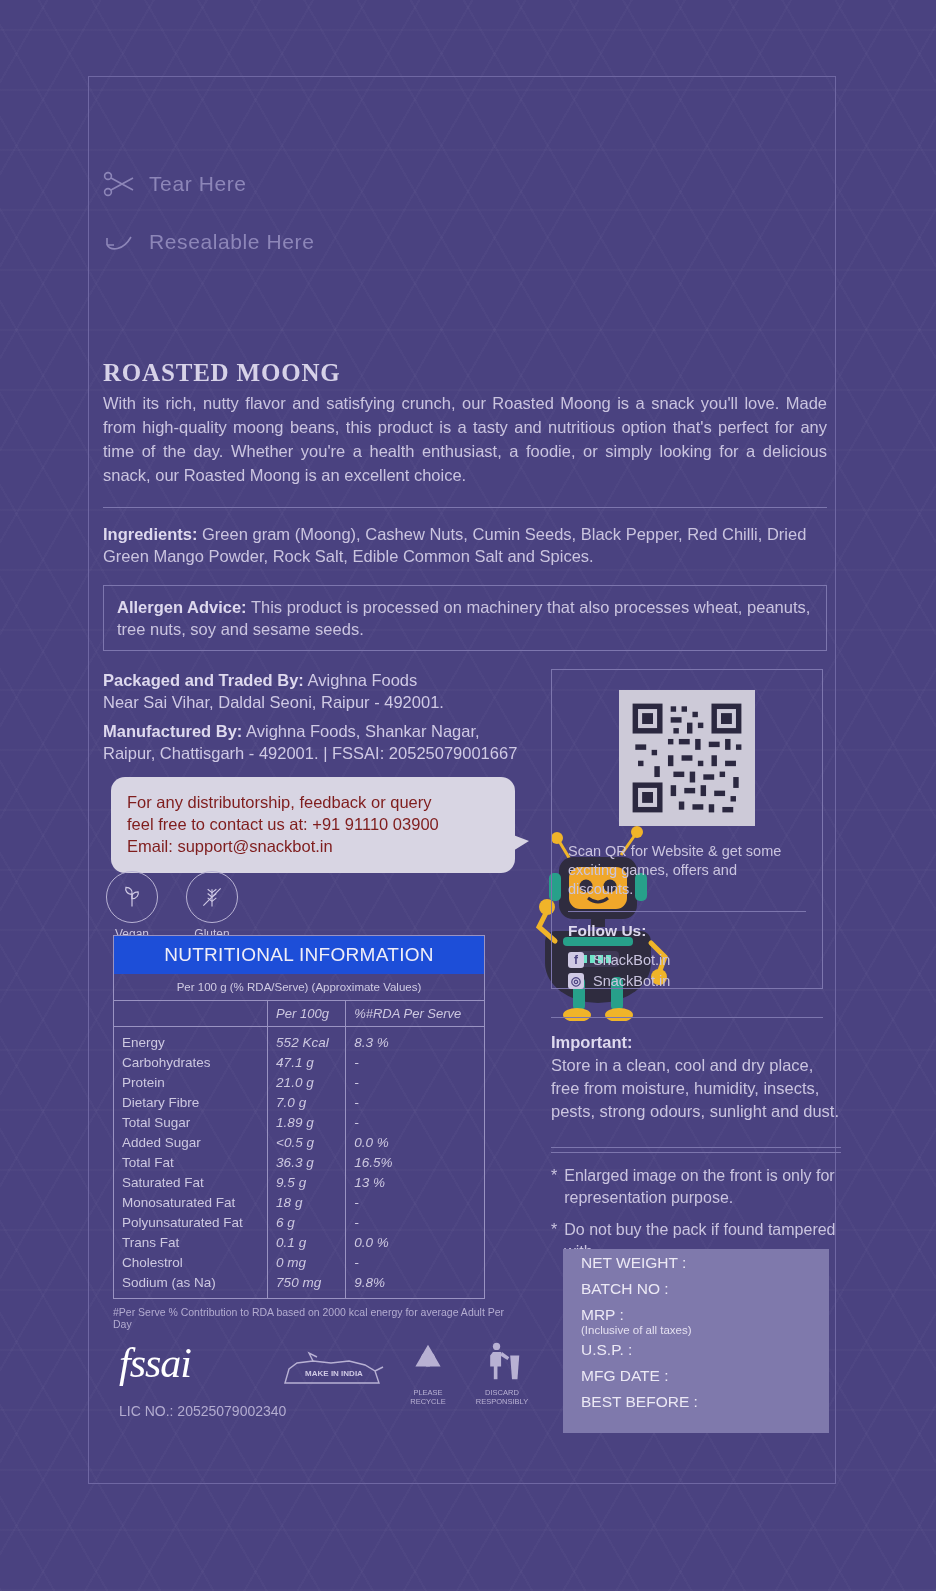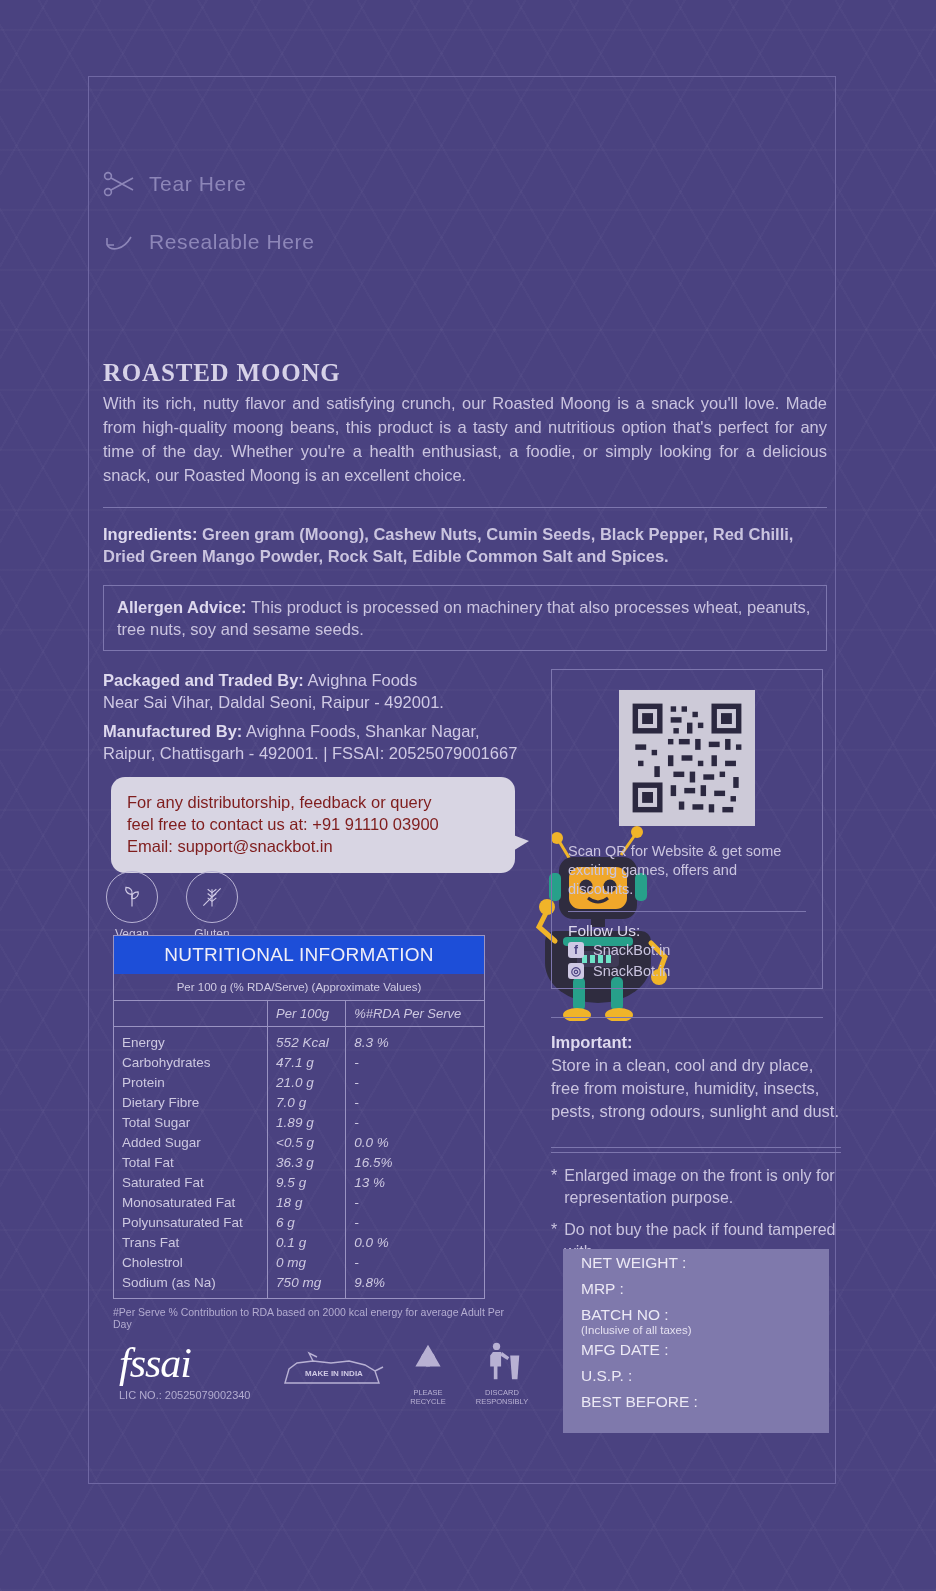--- a/index.html
+++ b/index.html
@@ -89,21 +89,20 @@
   .rule-1 { top: 416px; }
 
   .ingredients {
     position: absolute;
     left: 0px;
     top: 432px;
     width: 724px;
     font-size: 16.5px;
     line-height: 22px;
     color: #cac4df;
-    font-weight: bold;
   }
   .ingredients b, .packaged b, .mfg b, .allergen b { color: #ded9ee; }
 
   .allergen {
     position: absolute;
     left: 0px;
     top: 494px;
     width: 724px;
     box-sizing: border-box;
     border: 1px solid #7d76ae;
@@ -214,41 +213,41 @@
 
   
   .logos { position: absolute; left: 16px; top: 1248px; width: 400px; height: 90px; }
   .fssai-word {
     font-family: "Liberation Serif", serif;
     font-style: italic;
     font-size: 42px;
     color: #ffffff;
     letter-spacing: -1px;
   }
-  .fssai-lic { font-size: 11px; color: #b3acd0; margin-top: 2px; }
+  .fssai-lic { font-size: 14px; color: #b3acd0; margin-top: 16px; }
   .mii { position: absolute; left: 160px; top: 6px; width: 110px; text-align: center; }
   .recycle { position: absolute; left: 278px; top: 2px; width: 62px; text-align: center; }
   .discard { position: absolute; left: 348px; top: 2px; width: 70px; text-align: center; }
   .ico-cap { font-size: 7.5px; color: #b8b1d3; line-height: 9px; margin-top: 3px; }
 
   
   .qr-box {
     position: absolute;
     left: 448px;
     top: 578px;
     width: 272px;
     height: 320px;
     border: 1px solid #7d76ae;
     box-sizing: border-box;
     padding: 16px;
   }
   .qr-img { width: 136px; height: 136px; background:#cdcad8; border-radius: 12px; margin: 4px auto 0 auto; position: relative; }
   .qr-note { font-size: 14.5px; line-height: 19px; color: #cac4df; margin-top: 16px; }
   .qr-rule { height: 1px; background: #7d76ae; margin: 12px 0 10px 0; }
-  .follow-lbl { font-size: 15.5px; color: #ded9ee; font-weight: normal; margin-bottom: 2px; }
+  .follow-lbl { font-size: 15.5px; color: #ded9ee; font-weight: bold; margin-bottom: 12px; }
   .soc { display: flex; align-items: center; gap: 9px; font-size: 14.5px; color: #cac4df; margin-bottom: 5px; }
   .soc-ic { width: 16px; height: 16px; border-radius: 3px; background: #cfc9e4; color: #4a4280; font-size: 12px; font-weight: bold; display:flex; align-items:center; justify-content:center; }
 
   .rule-2 { position: absolute; left: 448px; top: 926px; width: 272px; height: 1px; background: #7d76ae; }
 
   .important {
     position: absolute;
     left: 448px;
     top: 940px;
     width: 290px;
@@ -614,22 +613,22 @@
         <span>Enlarged image on the front is only for representation purpose.</span>
       </div>
       <div class="note-item">
         <span>*</span>
         <span>Do not buy the pack if found tampered with.</span>
       </div>
     </div>
 
     <div class="fields">
       <div>NET WEIGHT :</div>
+      <div>BATCH NO :</div>
       <div>MRP :</div>
-      <div>BATCH NO :</div>
       <span class="sub">(Inclusive of all taxes)</span>
+      <div>U.S.P. :</div>
       <div>MFG DATE :</div>
-      <div>U.S.P. :</div>
       <div>BEST BEFORE :</div>
     </div>
 
   </div>
 </div>
 
 </body></html>

